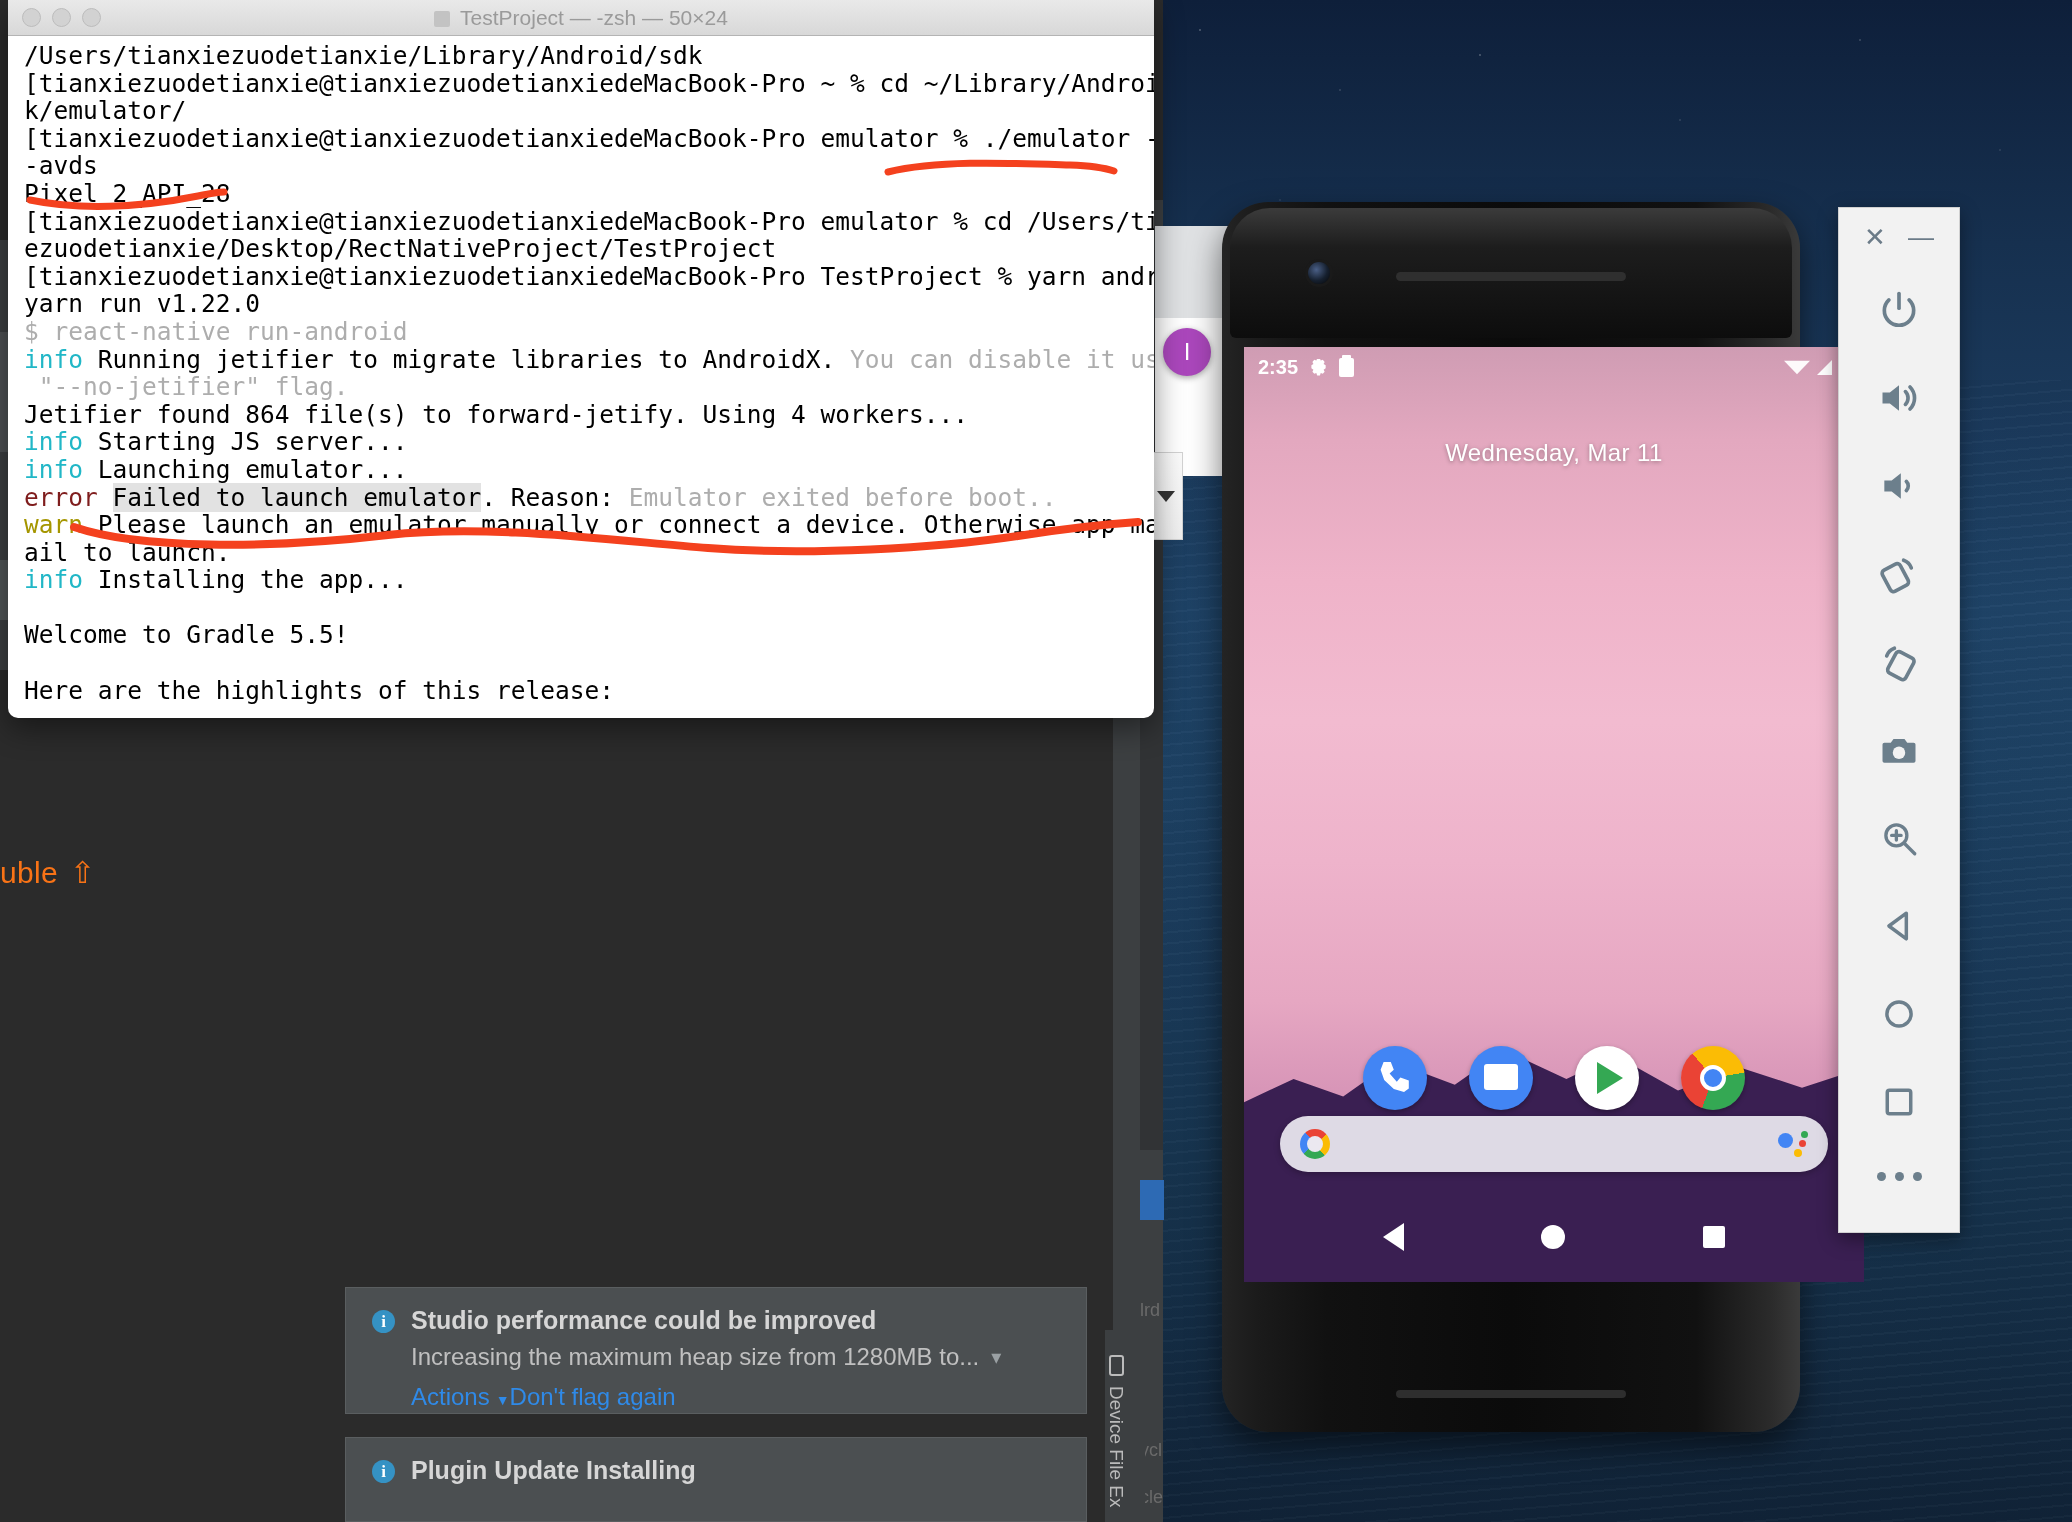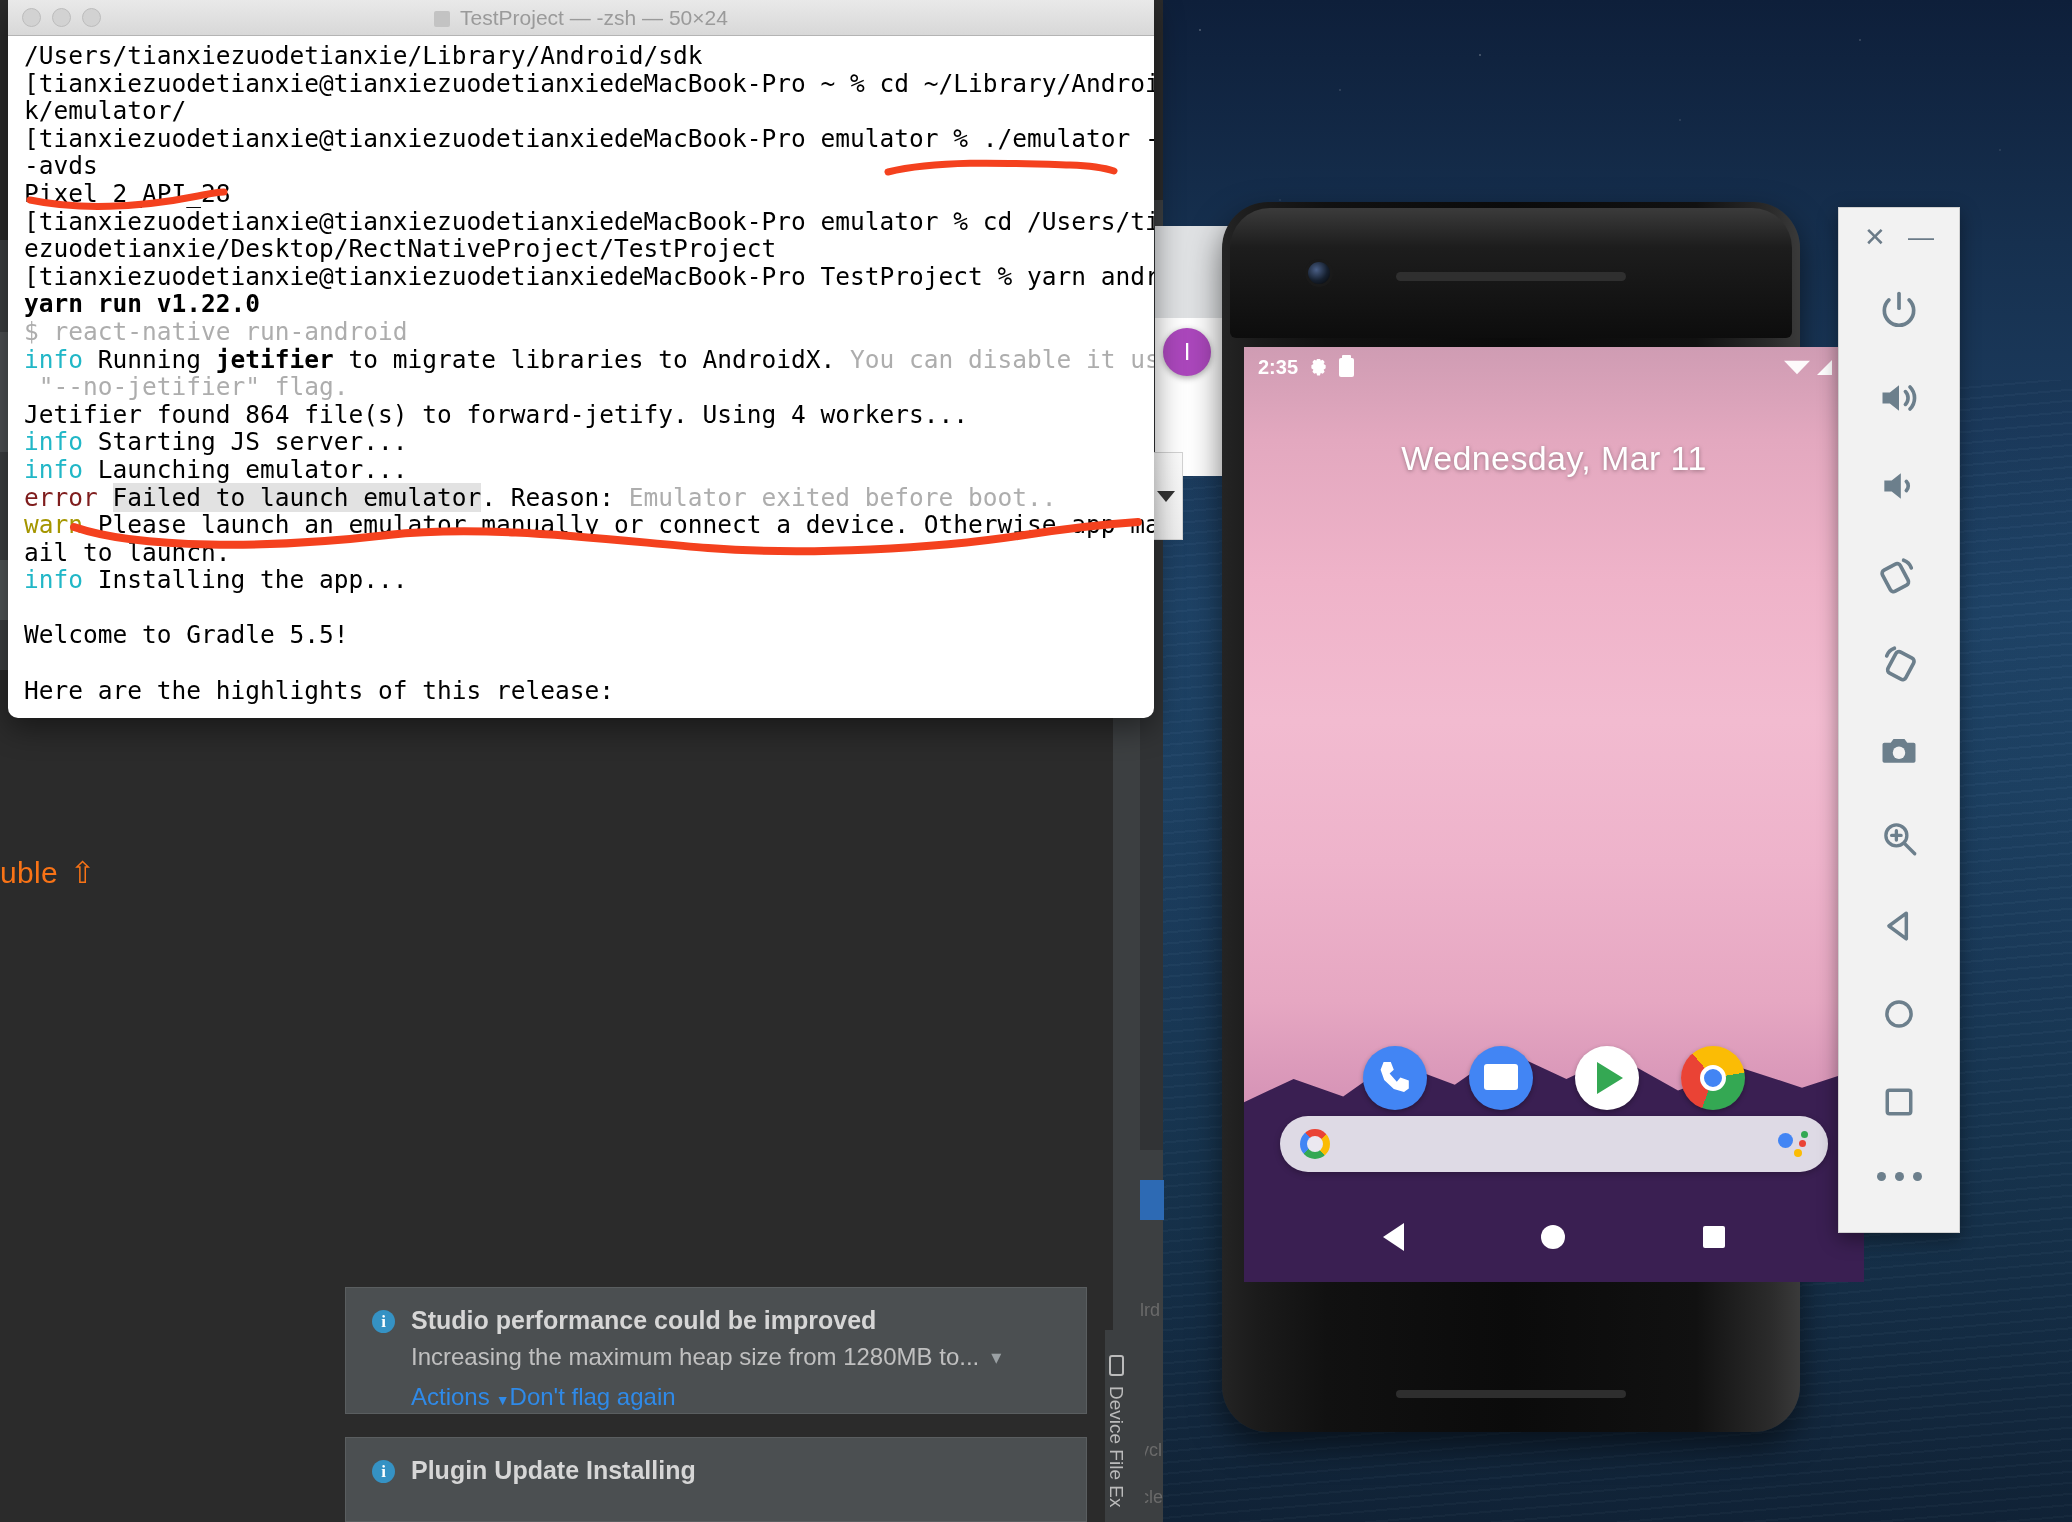--- a/index.html
+++ b/index.html
@@ -232,21 +232,21 @@
     font-size: 24.5px;
     line-height: 27.6px;
     color: #000;
     white-space: pre;
   }
   .term-body .line { height: 27.6px; }
   .c-info   { color: #21b7c7; }
   .c-error  { color: #7f1d1d; }
   .c-warn   { color: #a59600; }
   .c-dim    { color: #adadad; }
-  .c-bold   { font-weight: bold; }
+  .c-bold   { font-weight: normal; }
   .hl-grey  { background: #e2e2e2; }
 
   
   .annot { position: absolute; pointer-events: none; }
   .phone-body {
     position: absolute;
     left: 1222px; top: 202px;
     width: 578px; height: 1230px;
     background: linear-gradient(to right, #242424 0%, #1b1b1b 6%, #111 18%, #0b0b0b 50%, #111 82%, #2b2b2b 95%, #3a3a3a 100%);
     border-radius: 46px;
@@ -341,21 +341,21 @@
   .ic-battery {
     width: 11px; height: 19px; background: #fff; border-radius: 2px; position: relative;
   }
   .ic-battery::before{
     content:""; position:absolute; left:3px; top:-3px; width:5px; height:3px; background:#fff;
   }
   .em-date {
     position: absolute; left: 0; right: 0; top: 92px;
     text-align: center;
     color: #fff;
-    font-size: 34px;
+    font-size: 24px;
     letter-spacing: .4px;
     text-shadow: 0 1px 4px rgba(0,0,0,.35);
   }
   .em-mountains {
     position: absolute; left: 0; right: 0; bottom: 0; height: 290px;
     background: #3a1f52;
     clip-path: polygon(0 38%, 8% 30%, 16% 36%, 24% 24%, 34% 32%, 42% 20%, 52% 30%, 60% 22%, 70% 34%, 80% 26%, 90% 33%, 100% 26%, 100% 100%, 0 100%);
   }
   .em-dock {
     position: absolute; left: 0; right: 0; bottom: 172px;

